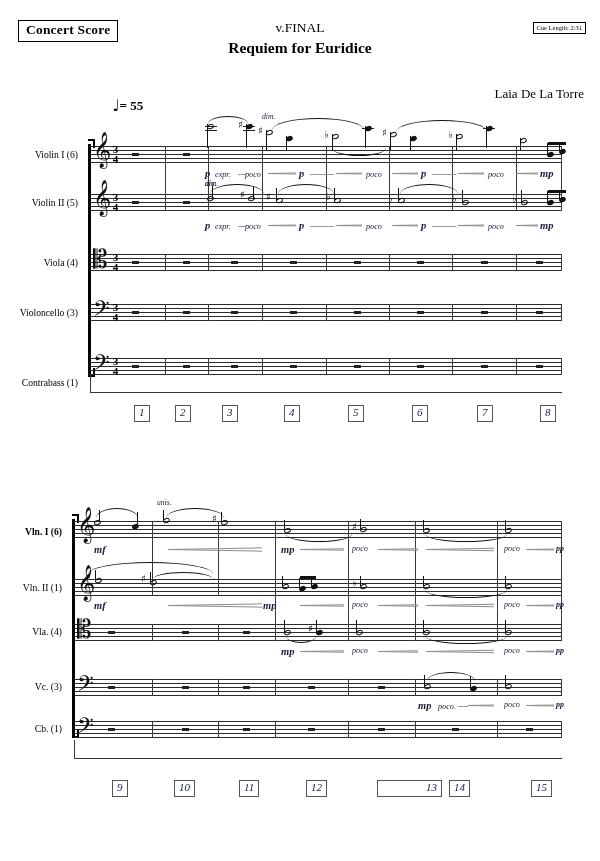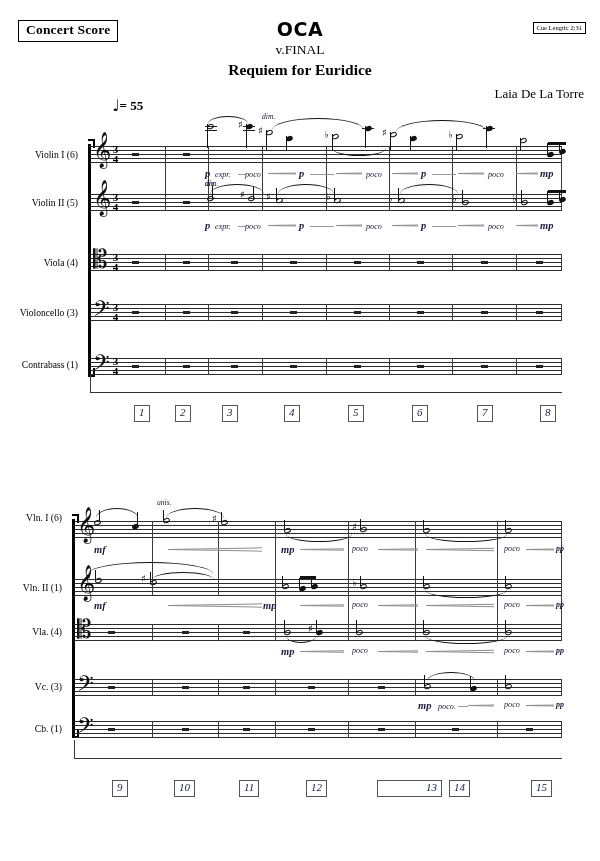--- a/index.html
+++ b/index.html
@@ -135,39 +135,38 @@
   .mnum-rule{ position:absolute; height:1px; background:#333; }
 </style>
 </head>
 <body>
 
 <div id="concert-score-badge">Concert Score</div>
 
 <div id="cue-length-badge">Cue Length: 2:31</div>
 
 <div id="title-block">
-  <div id="main-title">OCA</div>
   <div id="version">v.FINAL</div>
   <div id="subtitle">Requiem for Euridice</div>
 </div>
 
 <div id="composer">Laia De La Torre</div>
 
 <div id="tempo-block">
   <span class="notehead-glyph">♩</span><span>= 55</span>
 </div>
 
 <div class="system" id="system-1">
 
   <div class="label-col" style="left:78px;">
     <div class="inst-label" style="top:24px;">Violin I (6)</div>
     <div class="inst-label" style="top:72px;">Violin II (5)</div>
     <div class="inst-label" style="top:132px;">Viola (4)</div>
     <div class="inst-label" style="top:182px;">Violoncello (3)</div>
-    <div class="inst-label" style="top:234px;margin-left:40px;">Contrabass (1)</div>
+    <div class="inst-label" style="top:252px;margin-left:40px;">Contrabass (1)</div>
   </div>
 
   <div class="sys-brace" style="left:88px; top:14px; height:232px;"></div>
   <div class="brace-cap" style="left:88px; top:9px; border-bottom:none; border-left:none;"></div>
   <div class="brace-cap" style="left:88px; top:238px; border-top:none; border-left:none;"></div>
 
   <div class="staff" style="left:90px; top:16px; width:472px; height:17px;">
     <div class="line"></div>
       <div class="line"></div>
       <div class="line"></div>
@@ -470,21 +469,21 @@
   <div class="measure-num" style="left:284px; top:275px;">4</div>
   <div class="measure-num" style="left:348px; top:275px;">5</div>
   <div class="measure-num" style="left:412px; top:275px;">6</div>
   <div class="measure-num" style="left:477px; top:275px;">7</div>
   <div class="measure-num" style="left:540px; top:275px;">8</div>
 </div>
 
 <div class="system" id="system-2">
 
   <div class="label-col" style="left:62px;">
-    <div class="inst-label" style="top:17px;">Vln. I (6)</div>
+    <div class="inst-label" style="top:31px;font-weight:bold;">Vln. I (6)</div>
     <div class="inst-label" style="top:87px;">Vln. II (1)</div>
     <div class="inst-label" style="top:131px;">Vla. (4)</div>
     <div class="inst-label" style="top:186px;">Vc. (3)</div>
     <div class="inst-label" style="top:228px;">Cb. (1)</div>
   </div>
 
   <div class="sys-brace" style="left:72px; top:19px; height:218px;"></div>
   <div class="brace-cap" style="left:72px; top:14px; border-bottom:none; border-left:none;"></div>
   <div class="brace-cap" style="left:72px; top:229px; border-top:none; border-left:none;"></div>
 

